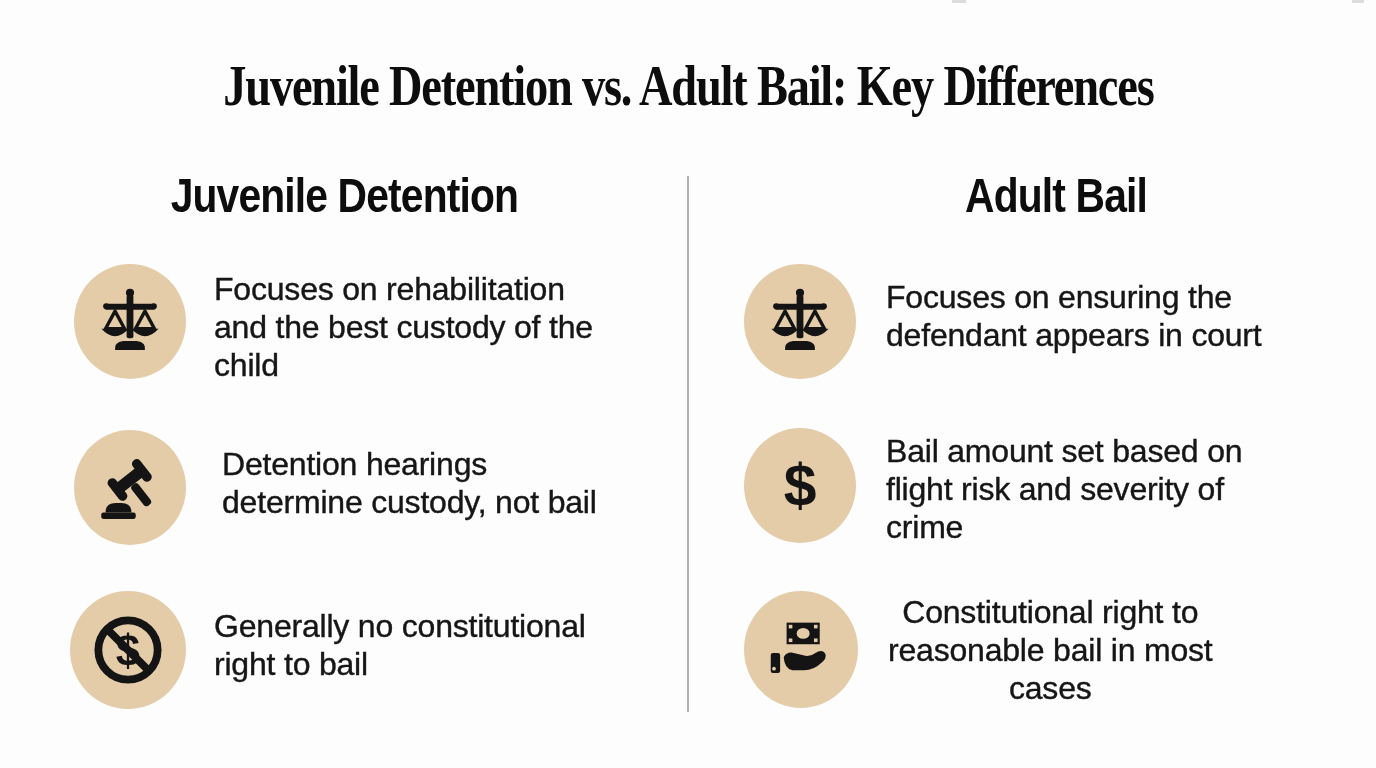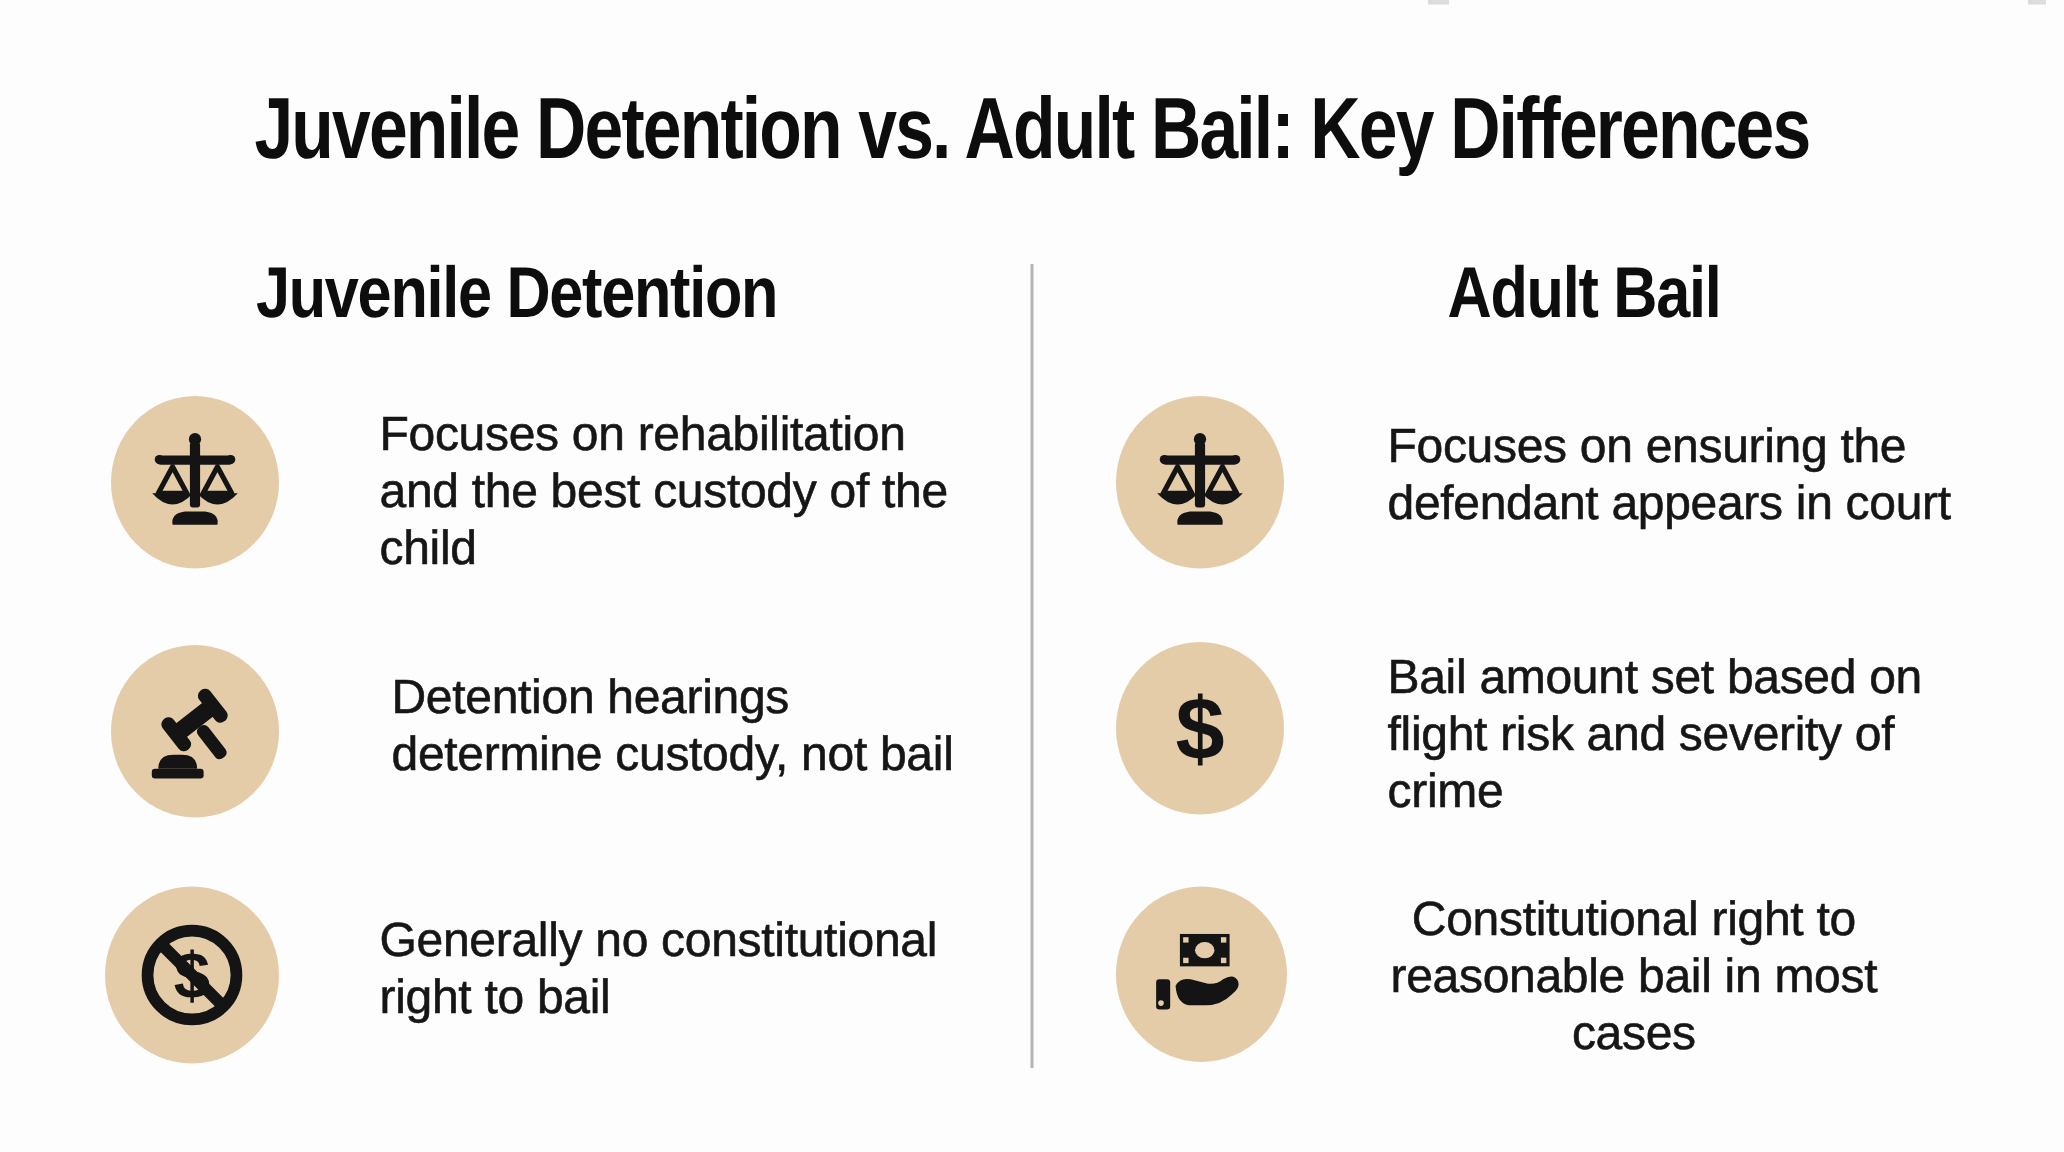--- a/index.html
+++ b/index.html
@@ -6,21 +6,21 @@
   .page{
     position:relative;
     width:1376px;height:768px;
     background:#fdfdfd;
     overflow:hidden;
     font-family:"Liberation Sans","DejaVu Sans",sans-serif;
     color:#141414;
   }
   .title-wrap{
     position:absolute;top:52px;left:0;width:1376px;
-    text-align:center;white-space:nowrap;
+    text-align:center;white-space:nowrap;font-family:Liberation Serif, serif;
   }
   .title-text{
     display:inline-block;
     font-size:58px;font-weight:bold;letter-spacing:-1.5px;
     transform:scaleX(0.80);transform-origin:center;
     color:#0d0d0d;
   }
   .col-header{
     position:absolute;top:168px;width:688px;
     text-align:center;white-space:nowrap;
@@ -31,21 +31,21 @@
     transform:scaleX(0.85);transform-origin:center;
     color:#0d0d0d;
   }
   .col-header.left{left:0;}
   .col-header.right{left:712px;text-align:center;}
   .divider{
     position:absolute;left:687px;top:176px;width:2px;height:536px;
     background:#b3b3b3;
   }
   .item{
-    position:absolute;display:flex;align-items:flex-start;gap:39px;
+    position:absolute;display:flex;align-items:flex-start;
   }
   .icon-circle{
     width:112px;height:115px;border-radius:50%;
     background:#e5cca9;
     display:flex;align-items:center;justify-content:center;
     flex:0 0 auto;
   }
   .item-text{
     font-size:32px;line-height:38px;letter-spacing:-0.2px;
     color:#161616;

